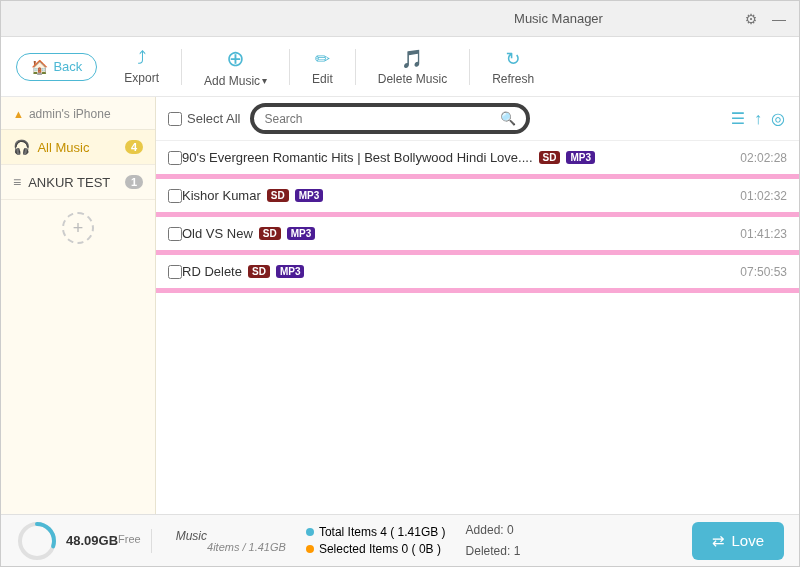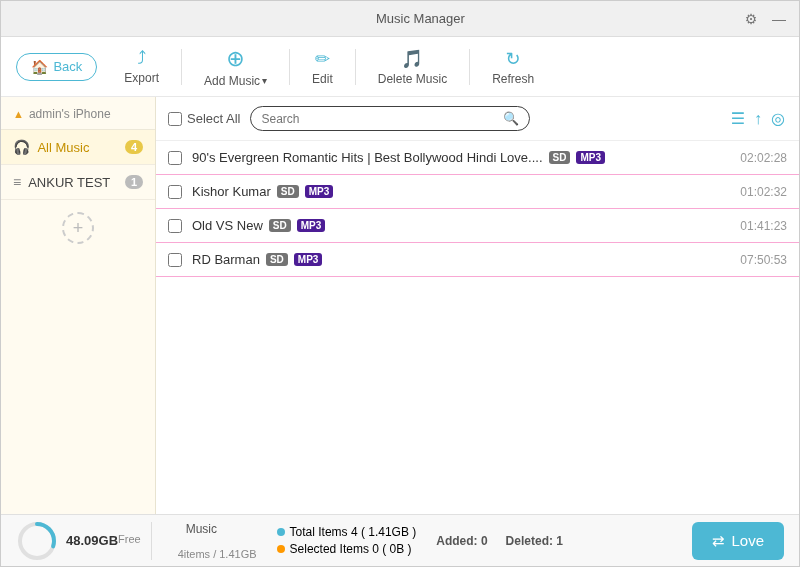--- a/index.html
+++ b/index.html
@@ -20,20 +20,21 @@
       background: #f0f0f0;
       display: flex;
       align-items: center;
       justify-content: space-between;
       padding: 0 10px;
       border-bottom: 1px solid #ddd;
       flex-shrink: 0;
     }
     .title-bar-title {
       flex: 1;
+      text-align: center;
       font-size: 13px;
       color: #555;
     }
     .title-bar-controls {
       display: flex;
       gap: 8px;
     }
     .title-bar-btn {
       background: none;
       border: none;
@@ -236,21 +237,21 @@
       cursor: pointer;
     }
     .select-all-cb input[type="checkbox"] {
       width: 14px;
       height: 14px;
     }
     .search-box {
       flex: 1;
       display: flex;
       align-items: center;
-      border: 1px solid #404040;
+      border: 4px solid #404040;
       border-radius: 16px;
       padding: 4px 10px;
       gap: 5px;
       max-width: 280px;
     }
     .search-box input {
       border: none;
       outline: none;
       font-size: 12px;
       color: #666;
@@ -277,22 +278,21 @@
 
     
     .track-list {
       flex: 1;
       overflow-y: auto;
     }
     .track-row {
       display: flex;
       align-items: center;
       padding: 9px 12px;
-      border-bottom: 1px solid #f9a8d4;
-      gap: 10px;
+      border-bottom: 5px solid #f9a8d4;
     }
     .track-cb {
       width: 14px;
       height: 14px;
       flex-shrink: 0;
     }
     .track-title {
       flex: 1;
       font-size: 13px;
       color: #333;
@@ -300,21 +300,21 @@
       align-items: center;
       gap: 6px;
     }
     .badge {
       font-size: 10px;
       border-radius: 3px;
       padding: 1px 4px;
       font-weight: bold;
     }
     .badge-sd {
-      background: #737373;
+      background: #7f1d1d;
       color: #fff;
     }
     .badge-mp3 {
       background: #4c1d95;
       color: #fff;
     }
     .track-duration {
       font-size: 12px;
       color: #999;
       flex-shrink: 0;
@@ -379,24 +379,23 @@
       width: 8px;
       height: 8px;
       border-radius: 50%;
       flex-shrink: 0;
     }
     .s-dot-blue { background: #4db8d4; }
     .s-dot-orange { background: #f90; }
     .status-right {
       margin-left: 20px;
       display: flex;
-      flex-direction: row;
-      gap: 18px;
-      font-size: 12px;
-      font-weight: bold;
+      flex-direction: column;
+      gap: 7px;
+      font-size: 12px;
     }
     .sync-btn {
       margin-left: auto;
       background: #4db8d4;
       color: #fff;
       border: none;
       border-radius: 6px;
       padding: 10px 20px;
       font-size: 15px;
       cursor: pointer;
@@ -527,42 +526,42 @@
           <div class="track-title">
             <span>Old VS New</span>
             <span class="badge badge-sd">SD</span>
             <span class="badge badge-mp3">MP3</span>
           </div>
           <span class="track-duration">01:41:23</span>
         </div>
         <div class="track-row">
           <input type="checkbox" class="track-cb" style="">
           <div class="track-title">
-            <span>RD Barman</span>
+            <span>RD Delete</span>
             <span class="badge badge-sd">SD</span>
             <span class="badge badge-mp3">MP3</span>
           </div>
           <span class="track-duration">07:50:53</span>
         </div>
       </div>
   </div>
 </div>
 
 <div class="status-bar">
   <div class="storage-circle">
     <svg width="42" height="42" viewBox="0 0 42 42">
       <circle cx="21" cy="21" r="17" fill="none" stroke="#e0e0e0" stroke-width="4"></circle>
       <circle cx="21" cy="21" r="17" fill="none" stroke="#4db8d4" stroke-width="4" stroke-dasharray="32 75" stroke-linecap="round"></circle>
     </svg>
   </div>
   <div class="storage-info">
     <span class="storage-gb">48.09GB</span>
     <span class="storage-free">Free</span>
   </div>
-  <div style="margin-left:10px; display:flex; flex-direction:column; border-left:1px solid #ddd; padding-left:26px;">
+  <div style="margin-left:10px; display:flex; flex-direction:row; border-left:1px solid #ddd; padding-left:16px;font-style:italic;">
     <span class="music-label">Music</span>
     <span class="music-detail">4items / 1.41GB</span>
   </div>
   <div class="status-middle">
     <div class="s-row">
       <span class="s-dot s-dot-blue"></span>
       <span>Total Items 4 ( 1.41GB )</span>
     </div>
     <div class="s-row">
       <span class="s-dot s-dot-orange"></span>

